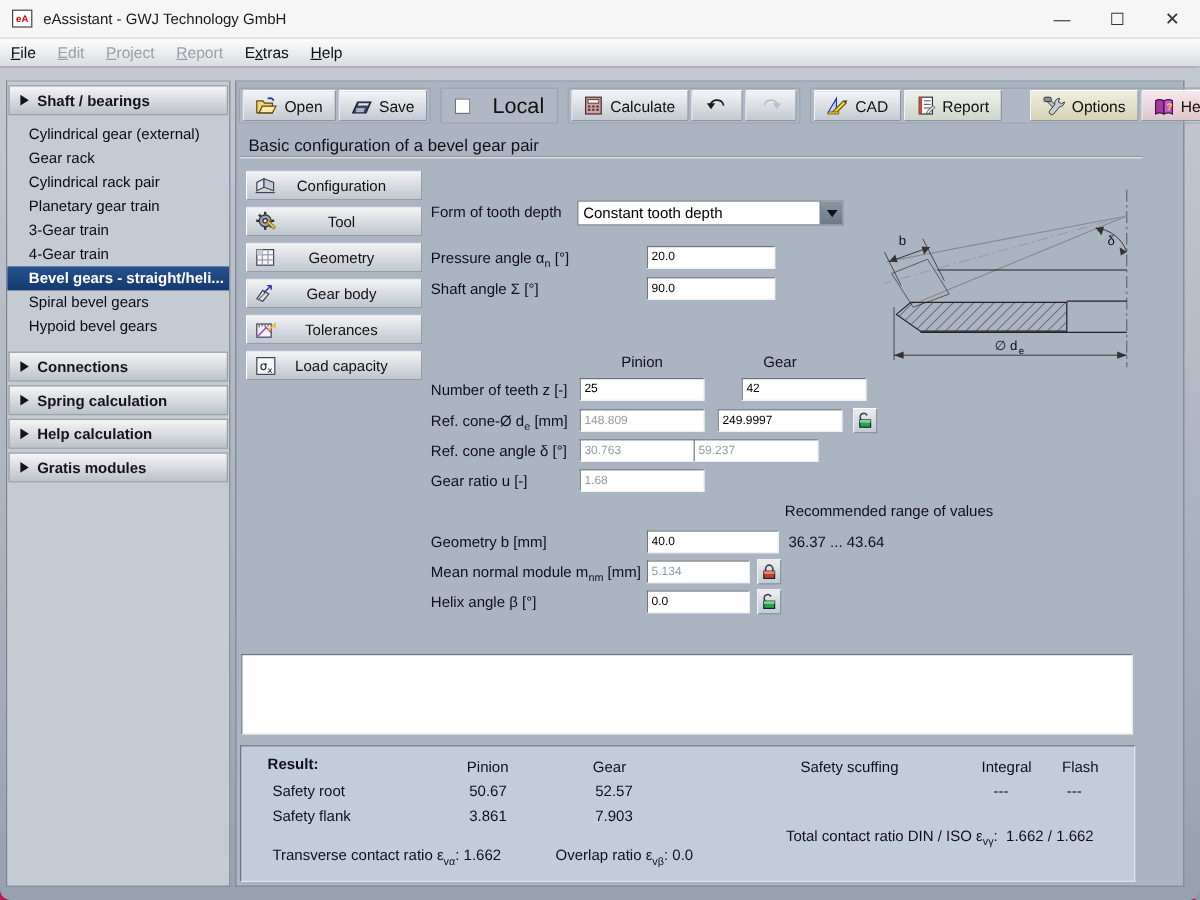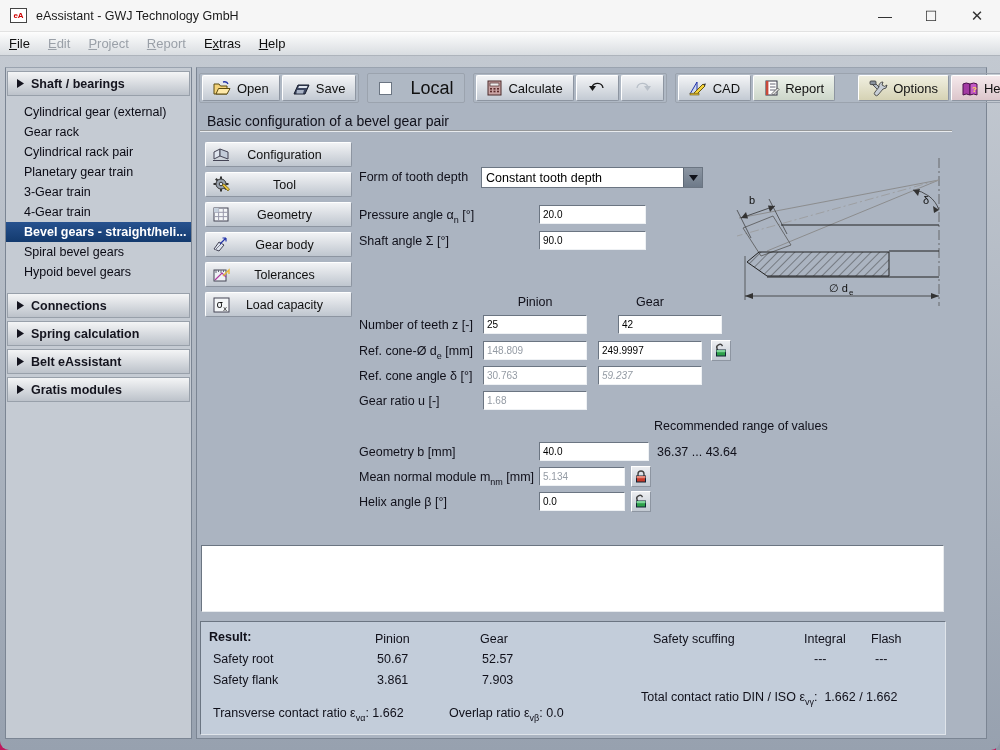--- a/index.html
+++ b/index.html
@@ -92,21 +92,21 @@
              display:flex; align-items:center; justify-content:center; }
   .note { position:absolute; font-size:12.5px; color:#10101a; white-space:nowrap; }
 
   
   .msgbox { position:absolute; left:4px; top:477px; width:743px; height:67px; background:#fff;
             border:1px solid #6b7582; border-bottom-color:#e8ebee; border-right-color:#e8ebee; }
 
   
   .result { position:absolute; left:3px; top:553px; width:746px; height:114px; background:#c3cdda;
             border:1px solid #6b7582; border-bottom-color:#dfe4ea; border-right-color:#dfe4ea; }
-  .rlabel { position:absolute; font-size:12.5px; color:#10101a; white-space:nowrap; }
+  .rlabel { position:absolute; font-size:12.5px; color:#10101a; white-space:nowrap;margin-left:14px; }
   .rlabel.bold { font-weight:bold; }
 
   
   .diagram { position:absolute; left:540px; top:80px; width:214px; height:166px; }
 
   svg { overflow:visible; }
 </style>
 </head>
 <body>
 
@@ -160,21 +160,21 @@
       <div class="side-header">
         <svg class="arr" viewBox="0 0 8 9">
             <polygon points="1,0 8,4.5 1,9" fill="#14141e"></polygon>
           </svg>
         <span>Spring calculation</span>
       </div>
       <div class="side-header">
         <svg class="arr" viewBox="0 0 8 9">
             <polygon points="1,0 8,4.5 1,9" fill="#14141e"></polygon>
           </svg>
-        <span>Belt eAssistant</span>
+        <span>Help calculation</span>
       </div>
       <div class="side-header">
         <svg class="arr" viewBox="0 0 8 9">
             <polygon points="1,0 8,4.5 1,9" fill="#14141e"></polygon>
           </svg>
         <span>Gratis modules</span>
       </div>
     </div>
 
     <div class="main">
@@ -385,21 +385,21 @@
       <div class="lockbtn" style="left:514px; top:272px">
         <svg width="12" height="13" viewBox="0 0 12 13">
           <path d="M2 6 L2 4 a3 3 0 0 1 6 -1" fill="none" stroke="#444" stroke-width="1.4" transform="rotate(-18 5 4)"></path>
           <rect x="1.5" y="6" width="9" height="6" fill="#2da04a" stroke="#123"></rect>
           <rect x="1.5" y="6" width="9" height="2.2" fill="#7fd49a"></rect>
         </svg>
       </div>
 
       <div class="flabel" style="left:162px; top:301px">Ref. cone angle δ [°]</div>
       <input class="finput ro" style="left: 286px; top: 298px; width: 104px;" value="30.763">
-      <input class="finput ro" style="left: 401px; top: 298px; width: 104px; font-style: italic;" value="59.237">
+      <input class="finput ro" style="left: 381px; top: 298px; width: 104px;" value="59.237">
 
       <div class="flabel" style="left:162px; top:326px">Gear ratio u [-]</div>
       <input class="finput ro" style="left: 286px; top: 323px; width: 104px;" value="1.68">
 
       <div class="note" style="left:457px; top:351px">Recommended range of values</div>
 
       <div class="flabel" style="left:162px; top:377px">Geometry b [mm]</div>
       <input class="finput" style="left: 342px; top: 374px; width: 110px;" value="40.0">
       <div class="note" style="left:460px; top:377px">36.37 ... 43.64</div>
 

